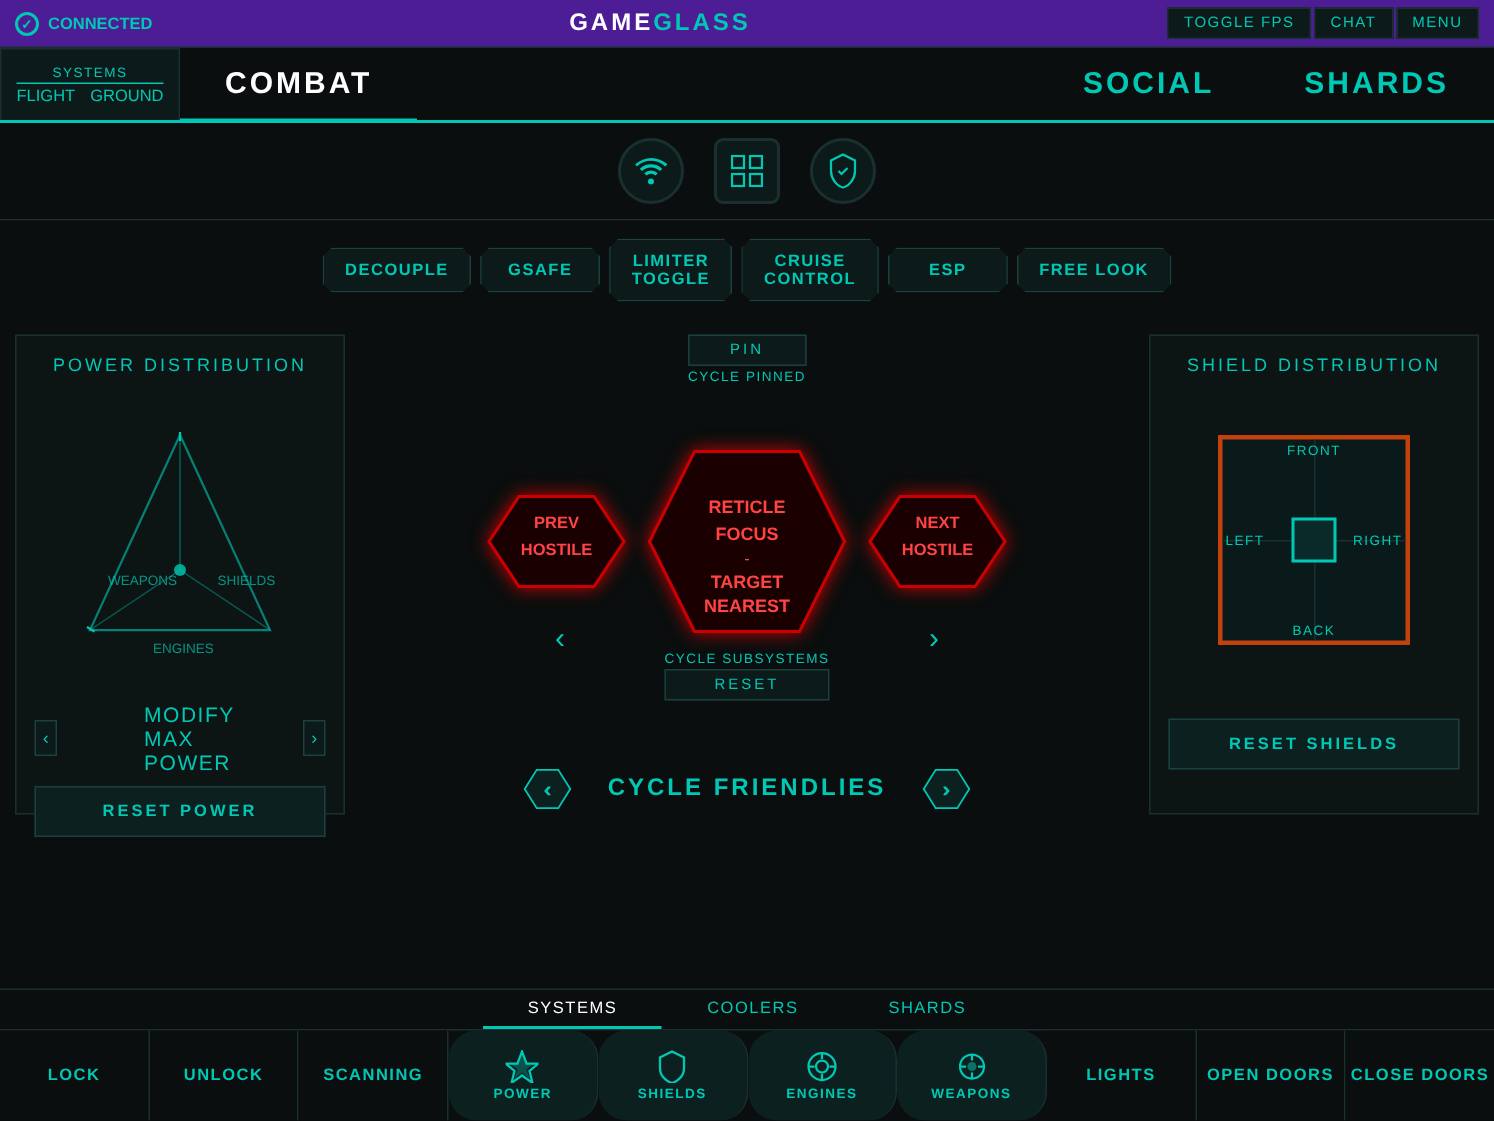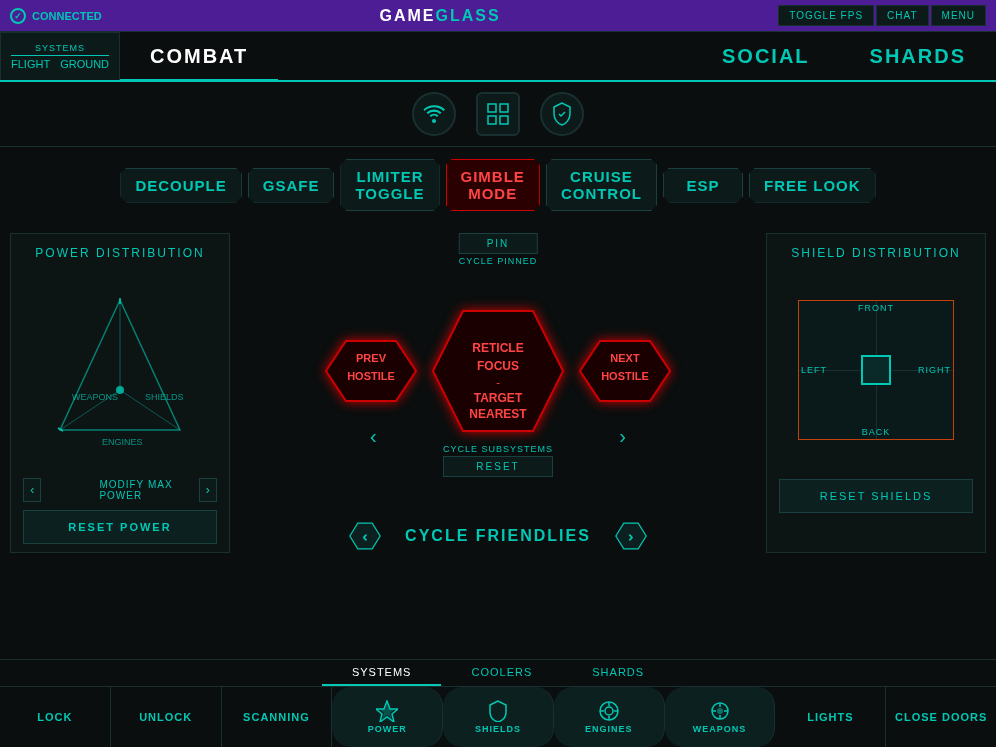--- a/index.html
+++ b/index.html
@@ -157,21 +157,21 @@
       justify-content: center;
       align-items: center;
       gap: 6px;
       padding: 12px 20px;
       background: #0a0e0e;
     }
     .mode-btn {
       background: #0d1a1a;
       border: 1px solid #1a4040;
       color: #00c8b4;
-      font-size: 15px;
+      font-size: 11px;
       font-weight: bold;
       padding: 8px 14px;
       cursor: pointer;
       letter-spacing: 1px;
       min-width: 80px;
       clip-path: polygon(6px 0%, calc(100% - 6px) 0%, 100% 6px, 100% calc(100% - 6px), calc(100% - 6px) 100%, 6px 100%, 0% calc(100% - 6px), 0% 6px);
     }
     .mode-btn.active {
       background: #2a0000;
       border-color: #cc0000;
@@ -224,21 +224,21 @@
     .arrow-btn {
       background: #0d1a1a;
       border: 1px solid #1a4040;
       color: #00c8b4;
       width: 24px; height: 24px;
       cursor: pointer;
       display: flex; align-items: center; justify-content: center;
       font-size: 12px;
     }
     .modify-label {
-      font-size: 10px;
+      font-size: 14px;
       color: #00c8b4;
       letter-spacing: 1px;
       margin-left: 48px;
     }
     .reset-btn {
       background: #0d2020;
       border: 1px solid #1a4040;
       color: #00c8b4;
       font-size: 11px;
       font-weight: bold;
@@ -296,23 +296,23 @@
       padding: 12px;
     }
     .shield-grid-container {
       display: flex;
       justify-content: center;
       align-items: center;
       height: 200px;
       position: relative;
     }
     .shield-grid {
-      width: 156px;
+      width: 128px;
       height: 140px;
-      border: 1px solid #c2410c;
+      border: 3px solid #c2410c;
       position: relative;
       background: #0a1a1a;
     }
     .shield-label {
       position: absolute;
       font-size: 9px;
       color: #00c8b4;
       letter-spacing: 1px;
     }
     .shield-front { top: 2px; left: 50%; transform: translateX(-50%); }
@@ -337,27 +337,27 @@
       position: absolute;
       left: 50%; top: 0; bottom: 0;
       width: 1px;
       background: #1a3030;
     }
     .reset-shields-btn {
       background: #0d2020;
       border: 1px solid #1a4040;
       color: #00c8b4;
       font-size: 11px;
-      font-weight: normal;
+      font-weight: bold;
       width: 100%;
       padding: 10px;
       cursor: pointer;
       letter-spacing: 2px;
       text-align: center;
-      margin-top: 9px;
+      margin-top: 19px;
     }
 
     
     .bottom-section {
       position: absolute;
       bottom: 0;
       left: 0; right: 0;
       background: #0a0e0e;
       border-top: 1px solid #1a3030;
     }
@@ -463,21 +463,20 @@
         <path d="M10 1L2 5v7c0 5 3.5 9.7 8 11 4.5-1.3 8-6 8-11V5z" fill="none" stroke="#00c8b4" stroke-width="1.5"></path>
         <path d="M7 12l2 2 4-4" fill="none" stroke="#00c8b4" stroke-width="1.5"></path>
       </svg>
   </div>
 </div>
 
 <div class="button-row">
   <button class="mode-btn">DECOUPLE</button>
   <button class="mode-btn">GSAFE</button>
   <button class="mode-btn">LIMITER<br>TOGGLE</button>
-  <button class="mode-btn active">GIMBLE<br>MODE</button>
   <button class="mode-btn">CRUISE<br>CONTROL</button>
   <button class="mode-btn">ESP</button>
   <button class="mode-btn">FREE LOOK</button>
 </div>
 
 <div class="main-content">
 
   <div class="power-panel">
     <div class="panel-title">POWER DISTRIBUTION</div>
     <div class="power-triangle-container">
@@ -630,16 +629,19 @@
           <line x1="11" y1="15" x2="11" y2="19" stroke="#00c8b4" stroke-width="1.5"></line>
           <line x1="3" y1="11" x2="7" y2="11" stroke="#00c8b4" stroke-width="1.5"></line>
           <line x1="15" y1="11" x2="19" y2="11" stroke="#00c8b4" stroke-width="1.5"></line>
         </svg>
       <span>WEAPONS</span>
     </div>
     <div class="bottom-action">
       <span>LIGHTS</span>
     </div>
     <div class="bottom-action">
+      <span>OPEN DOORS</span>
+    </div>
+    <div class="bottom-action">
       <span>CLOSE DOORS</span>
     </div>
   </div>
 </div>
 
 </body></html>

